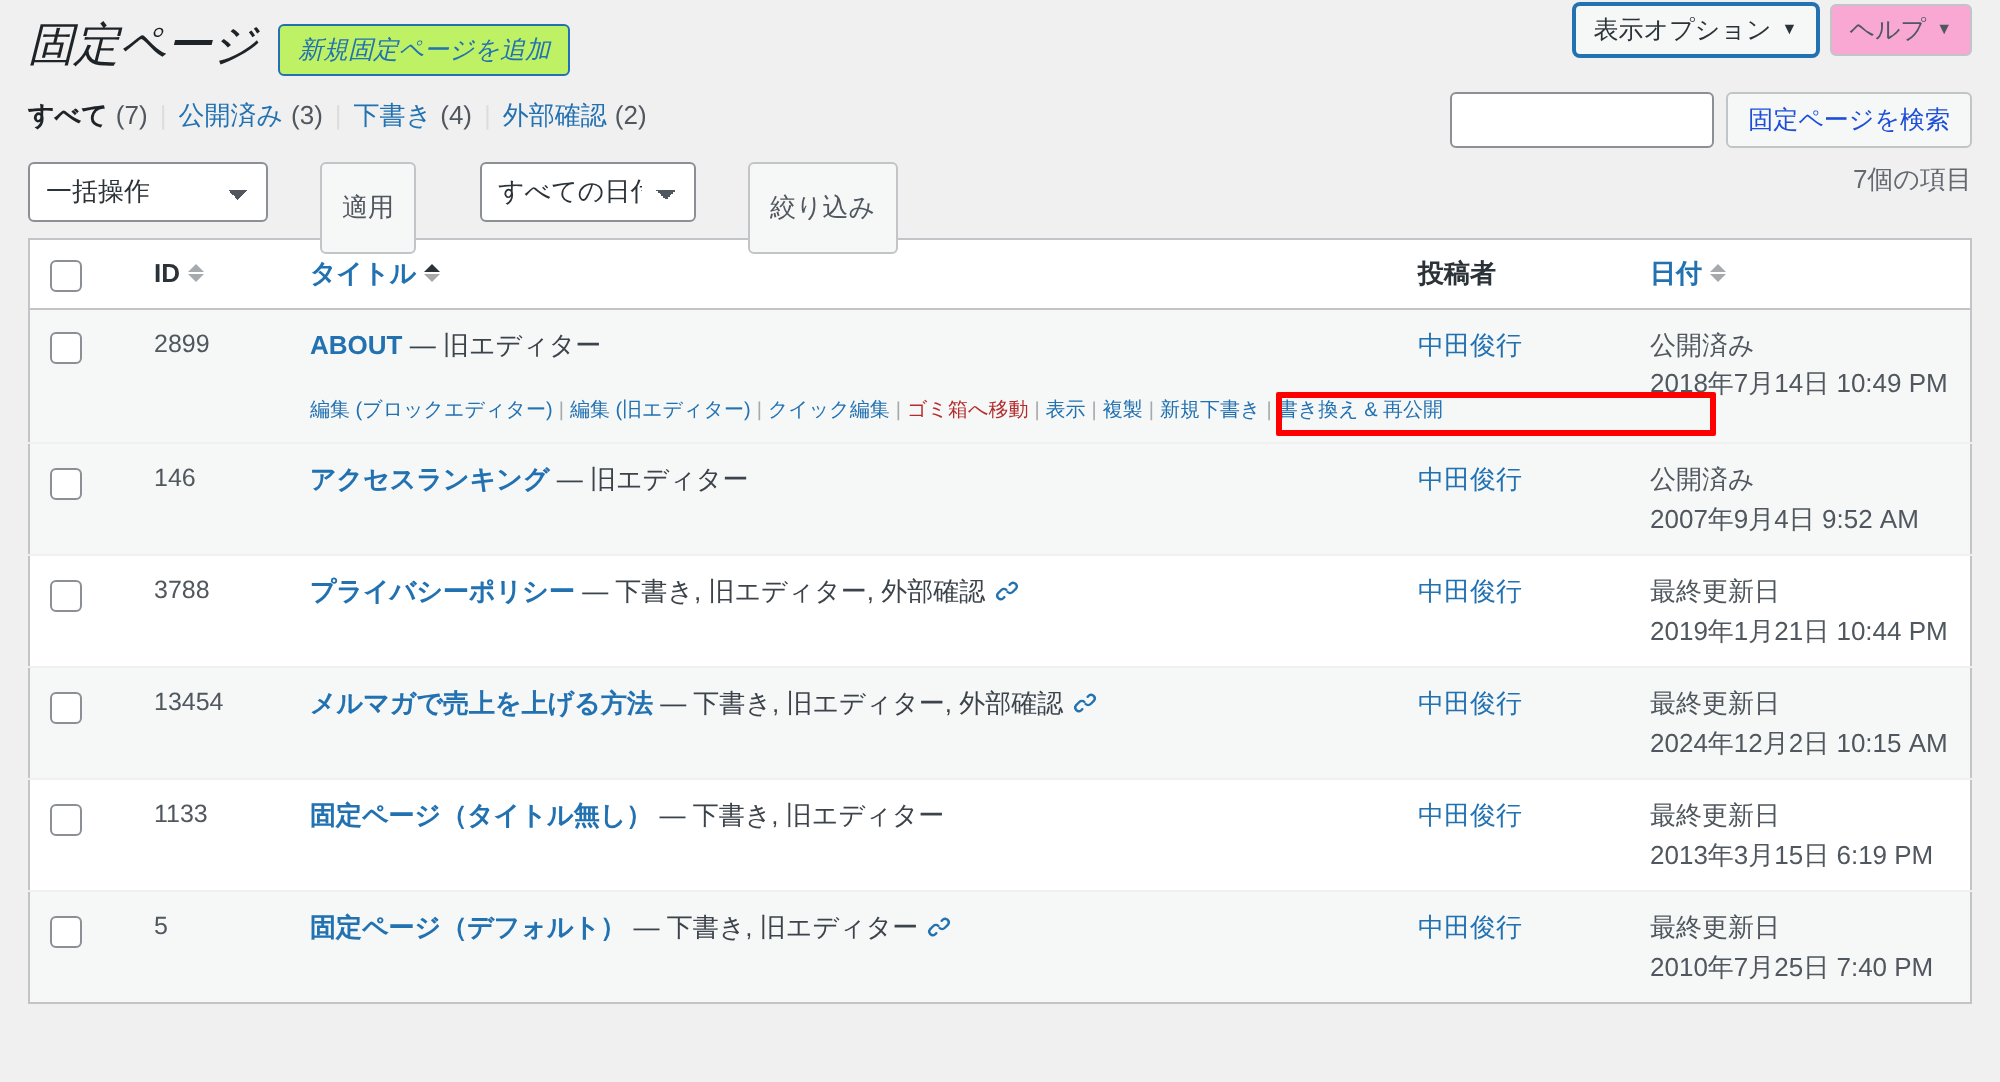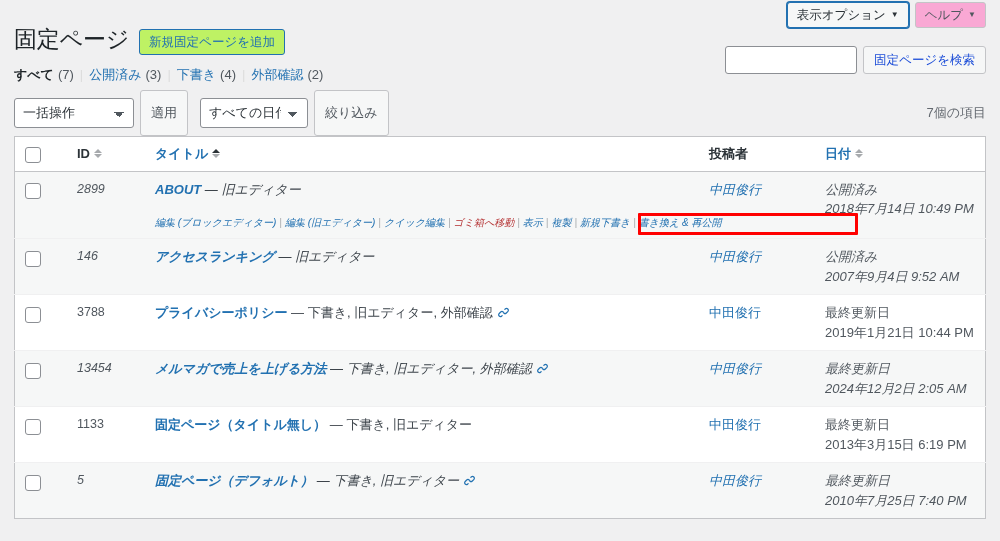--- a/index.html
+++ b/index.html
@@ -19,21 +19,21 @@
   .sm-btn{
     box-sizing:border-box;height:26px;padding:0 9px;
     display:flex;align-items:center;gap:5px;
     font-size:12.5px;line-height:1;border-radius:3px;cursor:pointer;
     background:#f9a8d4;border:1px solid #c3c4c7;color:#50575e;border-bottom-width:1px;
   }
   .sm-btn.active{border:1px solid #2271b1;box-shadow:0 0 0 1px #2271b1;color:#2c3338;background:#f6f7f7;}
   .caret{font-size:8px;line-height:1;position:relative;top:0px;}
 
   
-  .page-head{padding-top:25px;display:flex;align-items:center;gap:10px;}
+  .page-head{padding-top:8px;display:flex;align-items:center;gap:10px;font-style:italic;}
   .page-title{font-size:23px;font-weight:400;color:#1d2327;line-height:1.3;margin:0;letter-spacing:-.2px;}
   .page-title-action{
     box-sizing:border-box;
     font-size:12.5px;line-height:1;padding:6px 9px;border-radius:3px;cursor:pointer;
     background:#bef264;border:1px solid #2271b1;color:#2271b1;white-space:nowrap;position:relative;top:2px;
   }
 
   
   .subsubsub{list-style:none;margin:11px 0 0 0;padding:0;font-size:13px;color:#50575e;display:flex;align-items:center;}
   .subsubsub li{display:flex;align-items:center;}
@@ -48,21 +48,21 @@
     box-sizing:border-box;width:132px;height:28px;border:1px solid #8c8f94;border-radius:3px;
     background:#fff;font-size:13px;padding:0 8px;color:#2c3338;outline:none;
   }
   .search-submit{
     box-sizing:border-box;height:28px;padding:0 10px;border:1px solid #c3c4c7;border-radius:3px;
     background:#f6f7f7;color:#1d4ed8;font-size:12.5px;line-height:1;cursor:pointer;
     font-family:inherit;
   }
 
   
-  .tablenav{display:flex;align-items:center;margin-top:14px;height:30px;position:relative;}
+  .tablenav{display:flex;margin-top:14px;height:30px;position:relative;gap:20px;}
   .wp-select{
     box-sizing:border-box;height:30px;border:1px solid #8c8f94;border-radius:3px;background:#fff;
     color:#2c3338;font-size:13px;padding:0 26px 0 8px;cursor:pointer;appearance:none;
     font-family:inherit;
     background-image:
       linear-gradient(45deg,transparent 50%,#50575e 50%),
       linear-gradient(135deg,#50575e 50%,transparent 50%);
     background-position:calc(100% - 14px) 13px,calc(100% - 9px) 13px;
     background-size:5px 5px,5px 5px;
     background-repeat:no-repeat;
@@ -99,21 +99,21 @@
   .sorter{display:inline-flex;flex-direction:column;gap:1px;position:relative;top:0px;}
   .tri{width:0;height:0;border-left:4px solid transparent;border-right:4px solid transparent;}
   .tri.up{border-bottom:4px solid #a7aaad;}
   .tri.dn{border-top:4px solid #a7aaad;}
   .tri.up.on{border-bottom-color:#2c3338;}
 
   table.wp-list-table tbody td{
     padding:8px 10px;font-size:13px;color:#50575e;vertical-align:top;line-height:1.5;
     border-bottom:1px solid #f0f0f1;
   }
-  table.wp-list-table tbody tr.alt td{background:#f6f7f7;font-style:italic;}
+  table.wp-list-table tbody tr.alt td{background:#f6f7f7;}
   table.wp-list-table tbody tr:last-child td{border-bottom:1px solid #c3c4c7;}
 
   .cb-box{
     box-sizing:border-box;width:16px;height:16px;border:1px solid #8c8f94;border-radius:3px;
     background:#fff;display:inline-block;cursor:pointer;vertical-align:middle;position:relative;top:1px;
   }
   .id-cell{font-size:12.5px;color:#50575e;word-break:break-all;line-height:1.45;}
 
   .row-title{font-size:13px;line-height:1.5;}
   .row-title a.title-link{color:#2271b1;text-decoration:none;font-weight:700;}
@@ -288,21 +288,21 @@
             <div class="id-cell">13454</div>
           </td>
           <td class="col-title">
             <div class="row-title"><a class="title-link">メルマガで売上を上げる方法</a> <span class="post-state">— 下書き, 旧エディター, 外部確認</span><span class="link-icon"><svg width="13" height="13" viewBox="0 0 20 20" fill="#2271b1">
                   <path d="M12.4 3.6a3.7 3.7 0 0 1 5.2 5.2l-2.6 2.6a3.7 3.7 0 0 1-5.2 0 .9.9 0 1 1 1.3-1.3 1.9 1.9 0 0 0 2.6 0l2.6-2.6a1.9 1.9 0 0 0-2.6-2.6l-1 1a.9.9 0 1 1-1.3-1.3zM7.6 16.4a3.7 3.7 0 0 1-5.2-5.2l2.6-2.6a3.7 3.7 0 0 1 5.2 0 .9.9 0 1 1-1.3 1.3 1.9 1.9 0 0 0-2.6 0l-2.6 2.6a1.9 1.9 0 0 0 2.6 2.6l1-1a.9.9 0 1 1 1.3 1.3z"></path>
                 </svg></span></div>
           </td>
           <td class="col-author author-cell"><a>中田俊行</a></td>
           <td class="col-date date-cell">
             <span class="date-status">最終更新日</span>
-            <span class="date-value">2024年12月2日 2:05 AM</span>
+            <span class="date-value">2024年12月2日 10:15 AM</span>
           </td>
         </tr>
         <tr class="">
           <td class="col-cb"><span class="cb-box"></span></td>
           <td class="col-id">
             <div class="id-cell">1133</div>
           </td>
           <td class="col-title">
             <div class="row-title"><a class="title-link">固定ページ（タイトル無し）</a> <span class="post-state">— 下書き, 旧エディター</span></div>
           </td>

